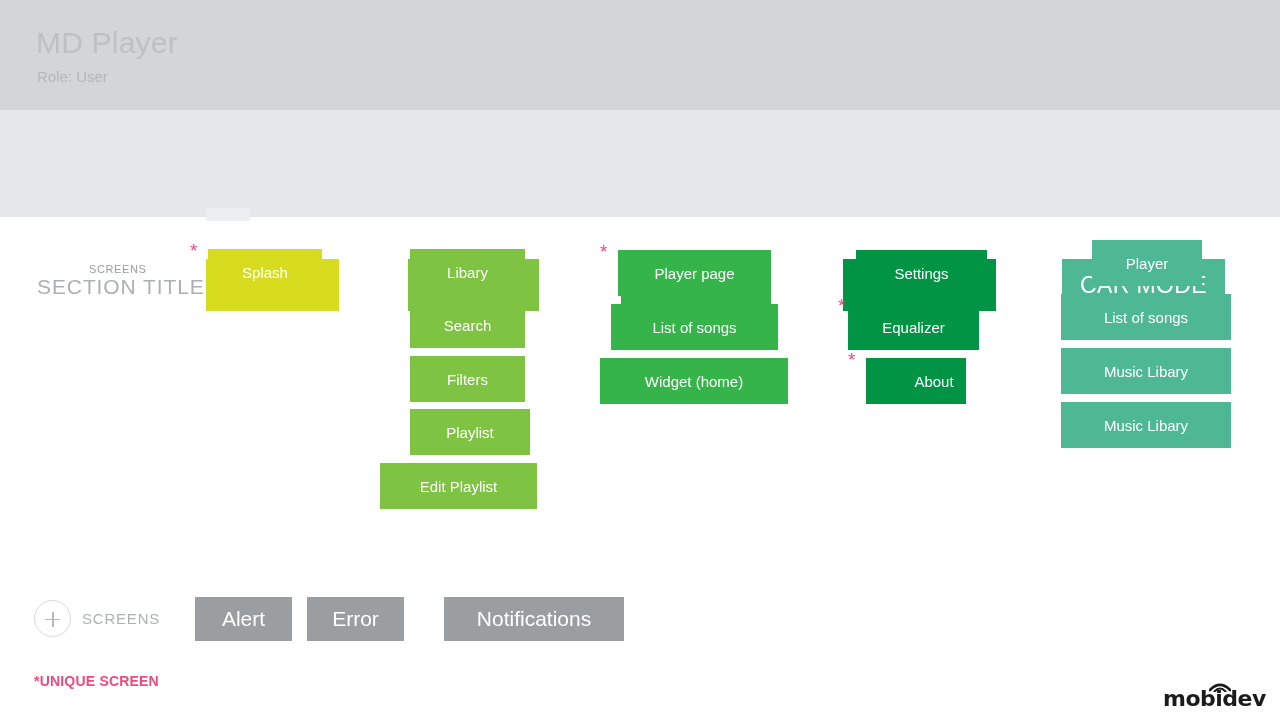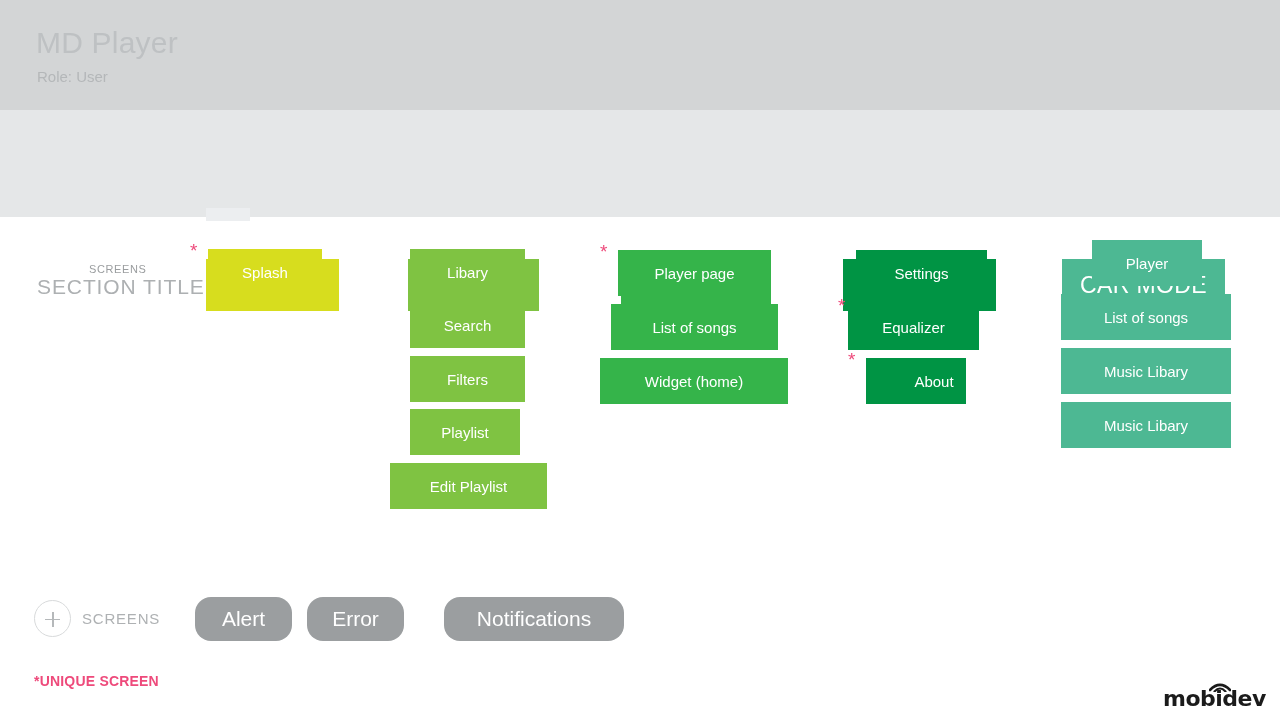--- a/index.html
+++ b/index.html
@@ -139,21 +139,20 @@
     top: 597px;
     height: 44px;
     background: #9b9ea0;
     color: #ffffff;
     font-size: 21px;
     display: flex;
     align-items: center;
     justify-content: center;
     box-sizing: border-box;
     white-space: nowrap;
-    border-radius: 16px;
   }
 
   
   .unique-note {
     position: absolute;
     left: 34px; top: 674px;
     font-size: 14px;
     font-weight: bold;
     color: #ee4a7b;
     letter-spacing: 0.2px;
@@ -199,22 +198,22 @@
 </div>
 <div class="ghost-shadow"></div>
 
 <div class="screens-label">SCREENS</div>
 <div id="screen-columns">
     <div class="screen-btn" style="left: 208px; top: 249px; width: 114px; background: rgb(215, 221, 30);">Splash</div>
     <div class="star" style="left: 190px; top: 241px;">*</div>
     <div class="screen-btn" style="left: 410px; top: 249px; width: 115px; background: rgb(127, 195, 66);">Libary</div>
     <div class="screen-btn" style="left: 410px; top: 302px; width: 115px; background: rgb(127, 195, 66);">Search</div>
     <div class="screen-btn" style="left: 410px; top: 356px; width: 115px; background: rgb(127, 195, 66);">Filters</div>
-    <div class="screen-btn" style="left: 410px; top: 409px; width: 110px; background: rgb(127, 195, 66);">Playlist</div>
-    <div class="screen-btn" style="left: 390px; top: 463px; width: 157px; background: rgb(127, 195, 66);">Edit Playlist</div>
+    <div class="screen-btn" style="left: 410px; top: 409px; width: 120px; background: rgb(127, 195, 66);">Playlist</div>
+    <div class="screen-btn" style="left: 380px; top: 463px; width: 157px; background: rgb(127, 195, 66);">Edit Playlist</div>
     <div class="screen-btn" style="left: 618px; top: 250px; width: 153px; background: rgb(53, 180, 74);">Player page</div>
     <div class="star" style="left: 600px; top: 242px;">*</div>
     <div class="screen-btn" style="left: 611px; top: 304px; width: 167px; background: rgb(53, 180, 74);">List of songs</div>
     <div class="screen-btn" style="left: 600px; top: 358px; width: 188px; background: rgb(53, 180, 74);">Widget (home)</div>
     <div class="screen-btn" style="left: 856px; top: 250px; width: 131px; background: rgb(0, 148, 68);">Settings</div>
     <div class="screen-btn" style="left: 848px; top: 304px; width: 131px; background: rgb(0, 148, 68);">Equalizer</div>
     <div class="star" style="left: 838px; top: 296px;">*</div>
     <div class="screen-btn" style="left: 866px; top: 358px; width: 100px; background: rgb(0, 148, 68); padding-left: 36px;">About</div>
     <div class="star" style="left: 848px; top: 350px;">*</div>
     <div class="screen-btn" style="left: 1092px; top: 240px; width: 110px; background: rgb(77, 184, 147);">Player</div>

